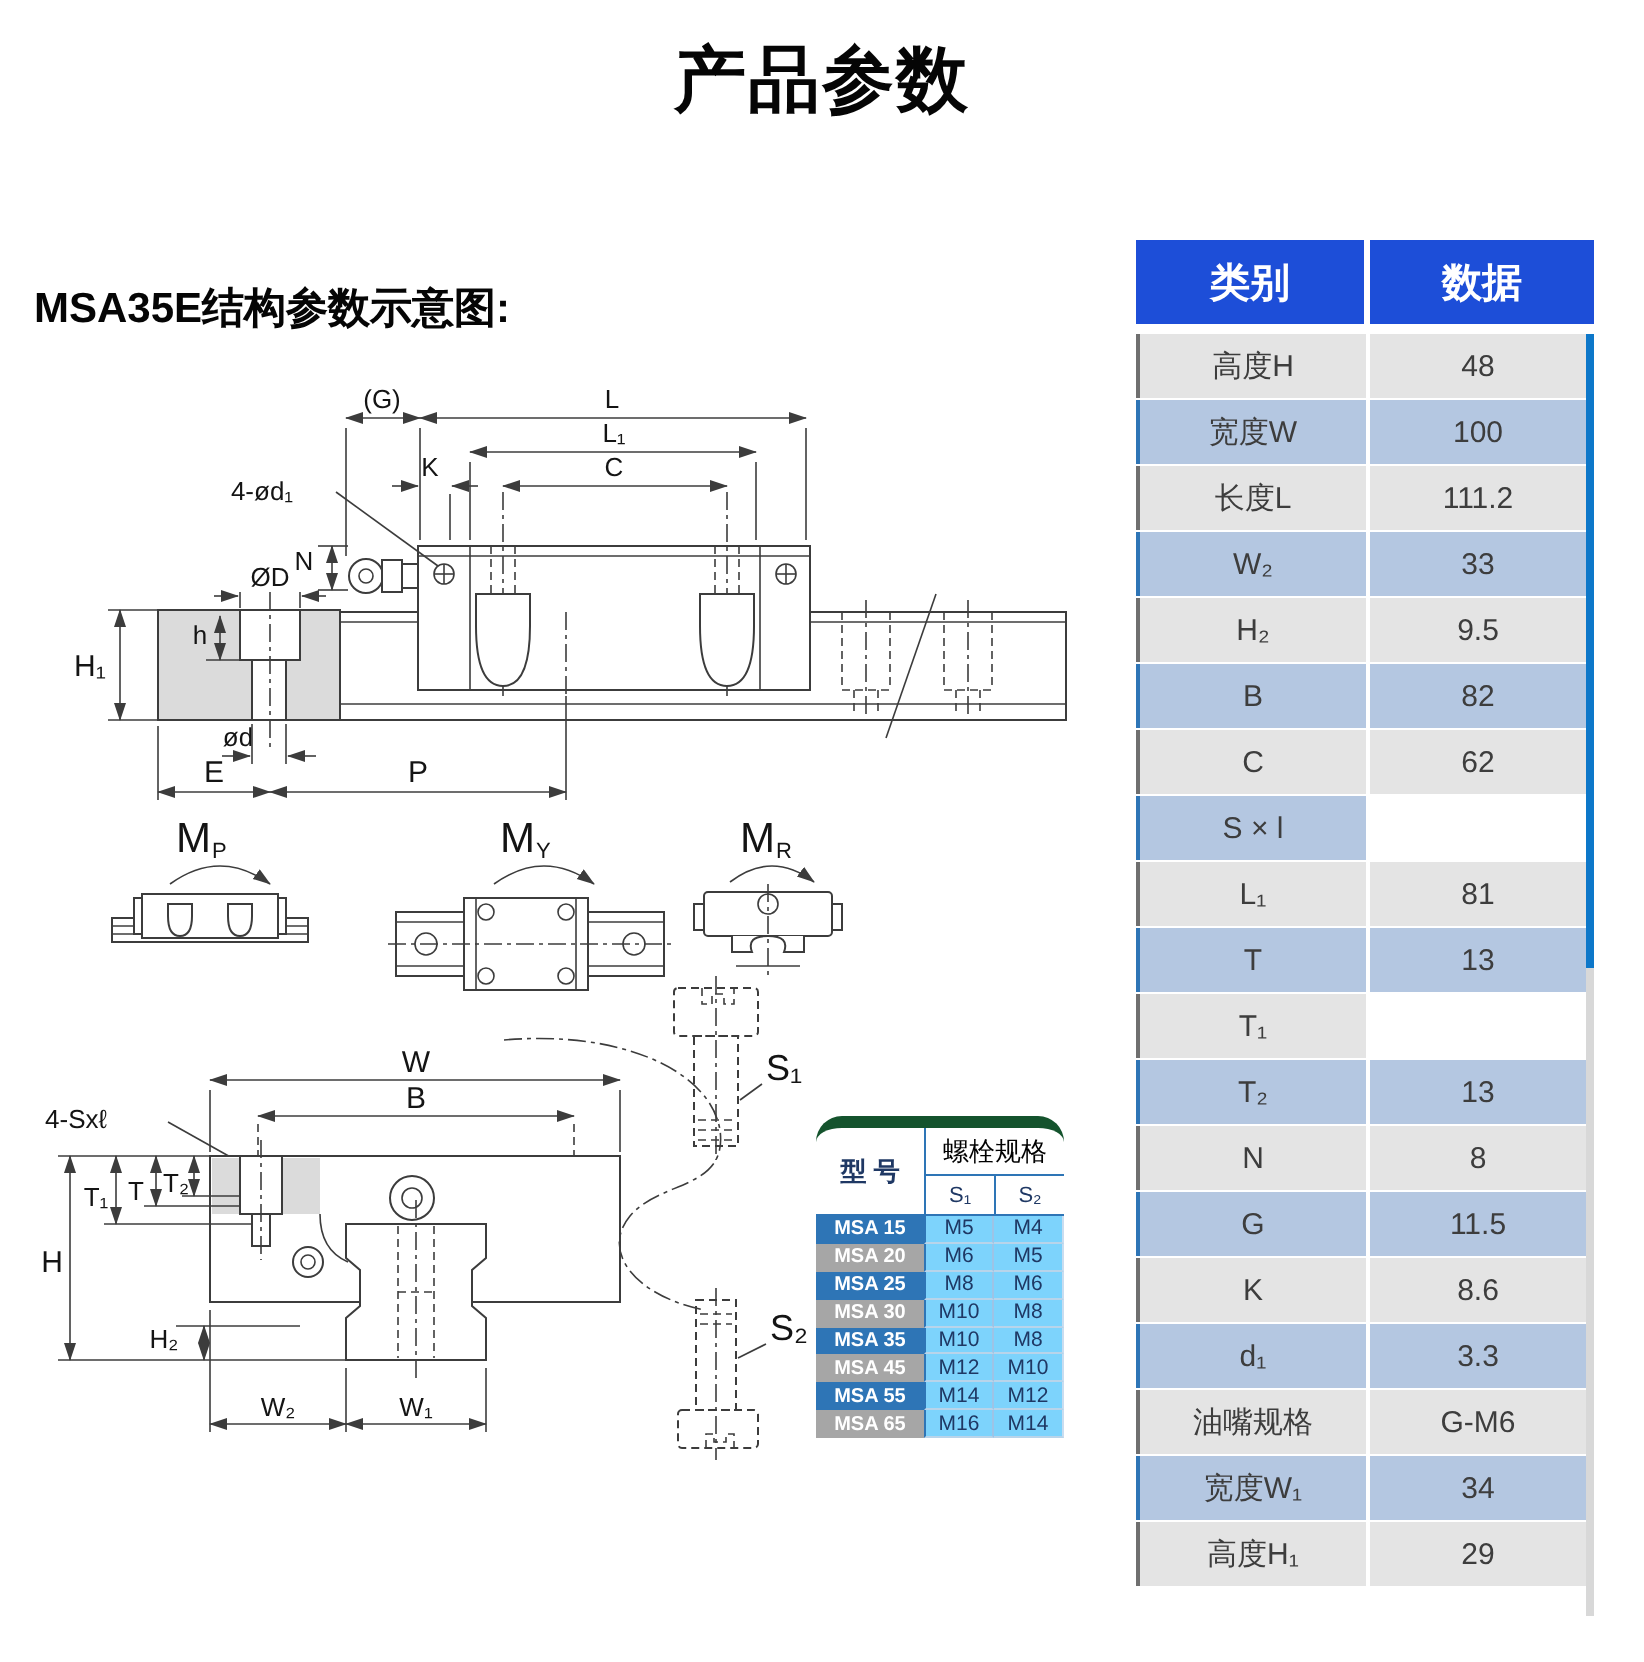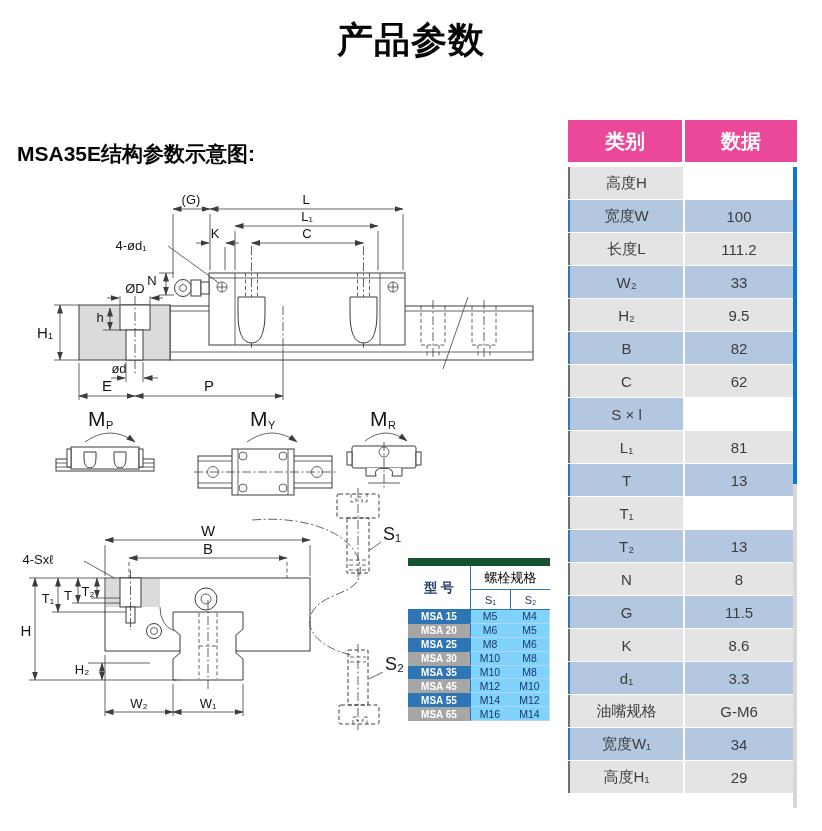--- a/index.html
+++ b/index.html
@@ -5,36 +5,36 @@
   html,body{margin:0;padding:0;background:#fff;}
   #page{position:relative;width:822px;height:831px;background:#fff;overflow:hidden;
         font-family:"Liberation Sans",sans-serif;color:#1a1a1a;}
   
   .page-title{position:absolute;left:0;top:16px;width:822px;text-align:center;
               font-size:36px;font-weight:bold;color:#050505;letter-spacing:1px;}
   .section-heading{position:absolute;left:17px;top:140px;font-size:21px;font-weight:bold;color:#050505;}
   
   .spec-wrap{position:absolute;left:568px;top:120px;width:231px;height:688px;overflow:hidden;}
   .spec-head{position:absolute;left:0;top:0;width:229px;height:42px;display:flex;}
-  .spec-head .hc{background:#ec4899;color:#fff;font-size:20px;font-weight:bold;
+  .spec-head .hc{background:#1d4ed8;color:#fff;font-size:20px;font-weight:bold;
                  display:flex;align-items:center;justify-content:center;}
   .spec-head .h1{width:114px;margin-right:3px;}
   .spec-head .h2{width:112px;}
   .spec-rows{position:absolute;left:0;top:47px;width:226px;}
   .srow{display:flex;height:32px;margin-bottom:1px;}
   .scell{display:flex;align-items:center;justify-content:center;font-size:15px;color:#3d3d3d;}
   .slabel{width:113px;border-left:2px solid #6f6f6f;margin-right:2px;background:#E4E4E4;}
   .svalue{width:108px;background:#E4E4E4;}
   .srow:nth-of-type(even) .scell{background:#B4C7E1;}
   .srow:nth-of-type(even) .slabel{border-left-color:#2E75B6;}
   .sbar-thumb{position:absolute;left:225px;top:47px;width:4px;height:317px;background:#0D77C9;}
   .sbar-track{position:absolute;left:225px;top:364px;width:4px;height:324px;background:#D8D8D8;}
   
-  .bolt-wrap{position:absolute;left:408px;top:558px;width:142px;border-top:8px solid #14532d;
-             font-family:"Liberation Sans",sans-serif;}
+  .bolt-wrap{position:absolute;left:408px;top:558px;width:124px;border-top:6px solid #14532d;
+             font-family:"Liberation Sans",sans-serif;border-radius:13px;}
   .bolt-head{display:flex;height:43px;}
   .bh-model{width:62px;display:flex;align-items:center;justify-content:center;
             font-size:13px;font-weight:bold;color:#1F3864;border-right:1.5px solid #2E75B6;}
   .bh-right{width:79px;display:flex;flex-direction:column;}
   .bh-spec{height:23px;display:flex;align-items:center;justify-content:center;
            font-size:13px;font-weight:normal;color:#000000;border-bottom:1.5px solid #2E75B6;}
   .bh-subs{height:19px;display:flex;}
   .bh-s{flex:1;display:flex;align-items:center;justify-content:center;font-size:11px;color:#1F3864;}
   .bh-s.first{border-right:1px solid #2E75B6;}
   .bolt-rows{border-top:1.5px solid #2E75B6;}
@@ -387,20 +387,21 @@
   </div>
 
   <div class="spec-wrap">
     <div class="spec-head">
       <div class="hc h1">类别</div>
       <div class="hc h2">数据</div>
     </div>
     <div class="spec-rows">
       <div class="srow">
           <div class="scell slabel">高度H</div>
+          <div class="scell svalue">48</div>
         </div>
         <div class="srow">
           <div class="scell slabel">宽度W</div>
           <div class="scell svalue">100</div>
         </div>
         <div class="srow">
           <div class="scell slabel">长度L</div>
           <div class="scell svalue">111.2</div>
         </div>
         <div class="srow">

